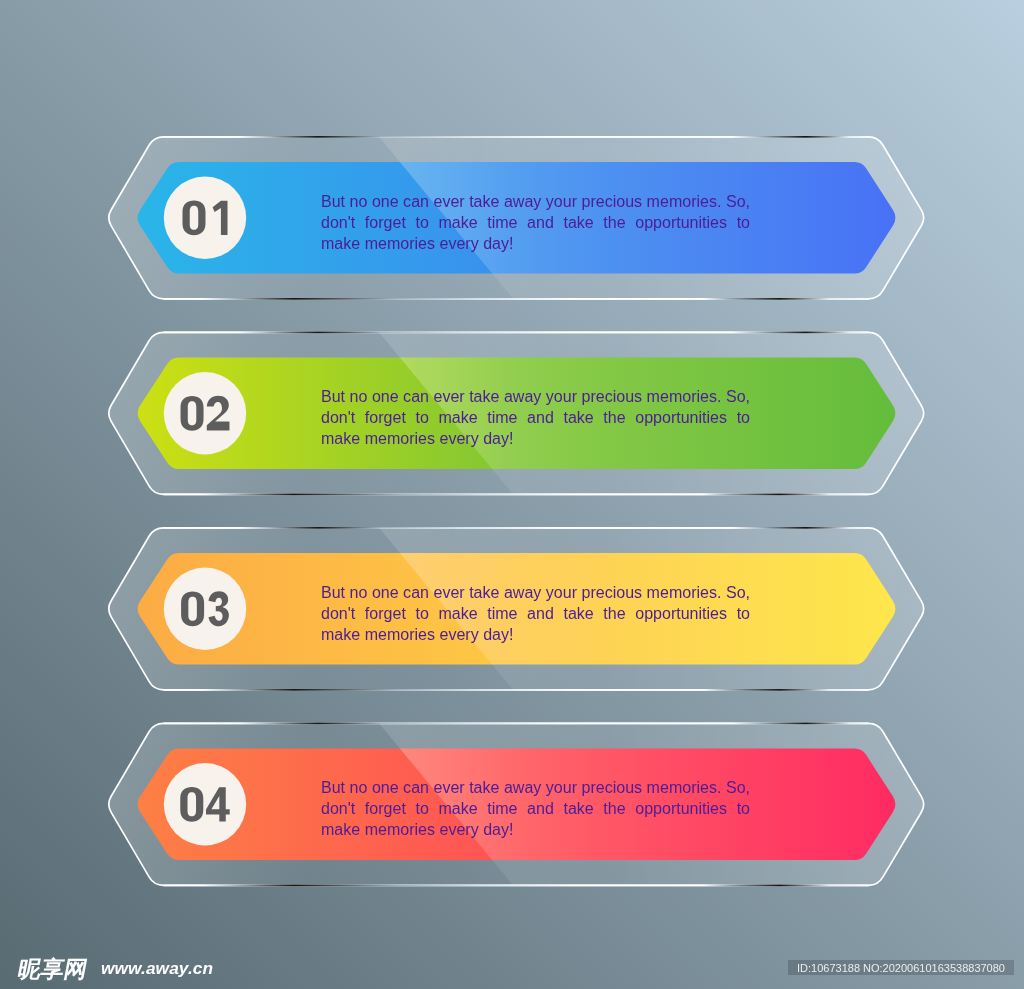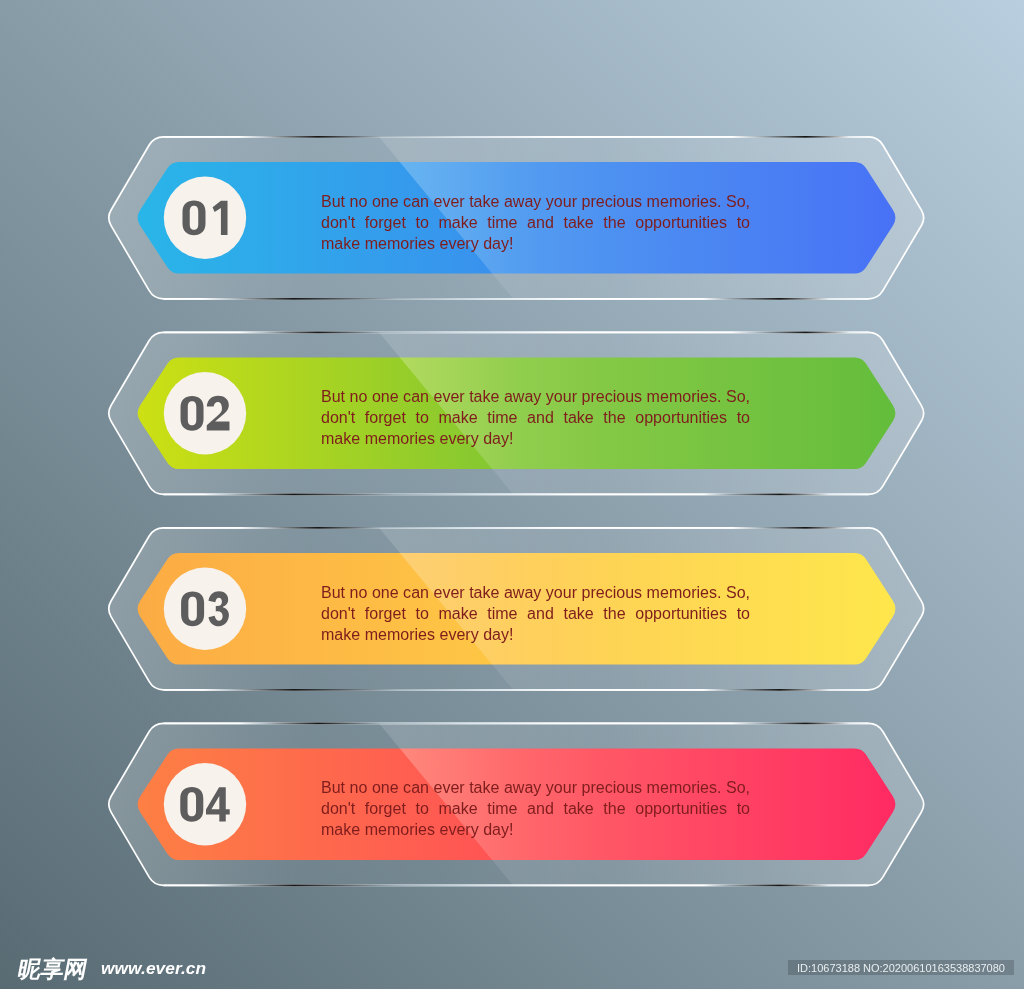--- a/index.html
+++ b/index.html
@@ -5,21 +5,21 @@
 <style>
   html,body{margin:0;padding:0;background:#8a9ea9;}
   body{width:1024px;height:989px;overflow:hidden;font-family:"Liberation Sans",sans-serif;}
   .stage{position:relative;width:1024px;height:989px;overflow:hidden;}
   .bg{position:absolute;left:0;top:0;width:1024px;height:989px;
      background:linear-gradient(45deg,#586b73 0%,#b9cede 100%);}
   .rows{position:absolute;left:0;top:0;width:1024px;height:989px;}
   .row{position:absolute;left:0;top:0;width:1024px;height:989px;}
   .rowsvg{position:absolute;left:0;top:0;}
 
-  .bandtext{position:absolute;color:#7f1d1d;text-align:justify;
+  .bandtext{position:absolute;color:#4c1d95;text-align:justify;
      font-size:16.05px;line-height:20.9px;}
   .bandtext .just{text-align:justify;text-align-last:justify;}
 
   .footer{position:absolute;left:0;top:929px;width:1024px;height:60px;}
   .logo-cn{position:absolute;left:16px;top:29px;font-size:23px;line-height:23px;color:#ffffff;
      font-weight:bold;font-family:"DejaVu Sans",sans-serif;letter-spacing:0px;
      transform:skewX(-11deg);transform-origin:left bottom;}
   .logo-site{position:absolute;left:101px;top:31px;font-size:17.3px;line-height:17px;color:#ffffff;
      font-weight:bold;font-style:italic;letter-spacing:0.1px;}
   .idbadge{position:absolute;left:787.5px;top:959.5px;height:15px;line-height:17.5px;
@@ -389,16 +389,16 @@
   <div class="bandtext" style="left:321px;top:777.3px;width:429px;">
      <div class="just">But no one can ever take away your precious memories. So,</div>
      <div class="just">don't forget to make time and take the opportunities to</div>
      <div>make memories every day!</div>
   </div>
       </div>
     </div>
 
   <div class="footer">
     <span class="logo-cn">昵享网</span>
-    <span class="logo-site">www.ever.cn</span>
+    <span class="logo-site">www.away.cn</span>
   </div>
   <span class="idbadge">ID:10673188 NO:20200610163538837080</span>
 </div>
 
 </body></html>

